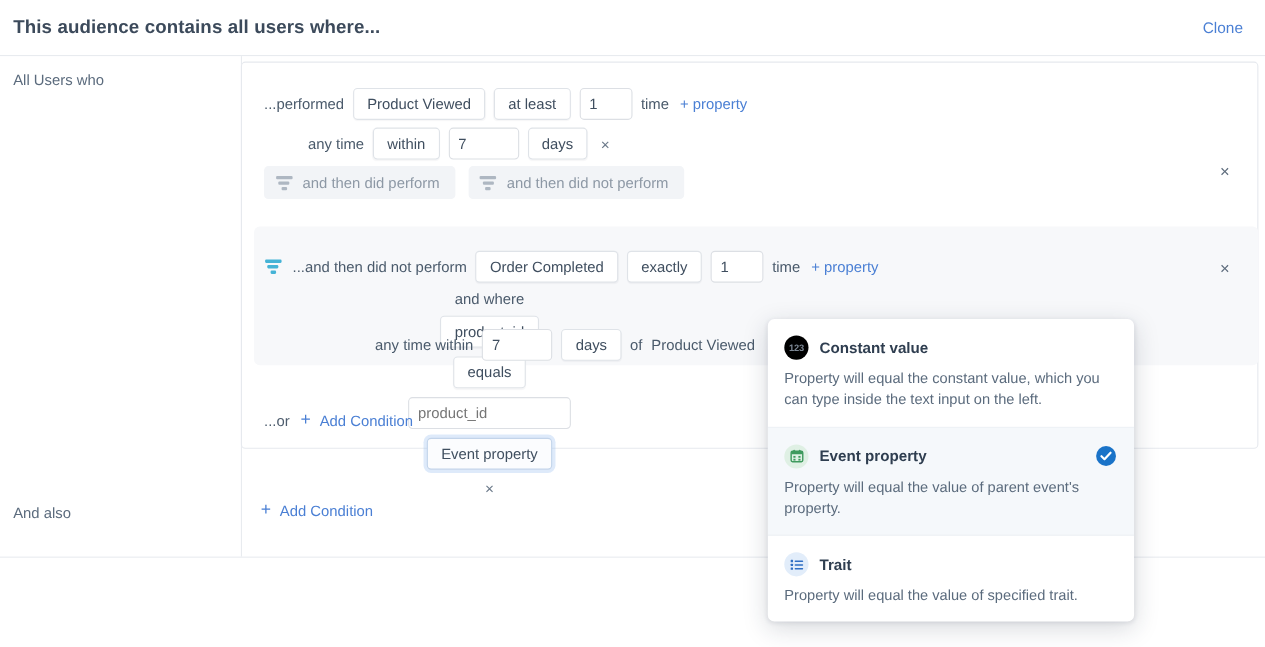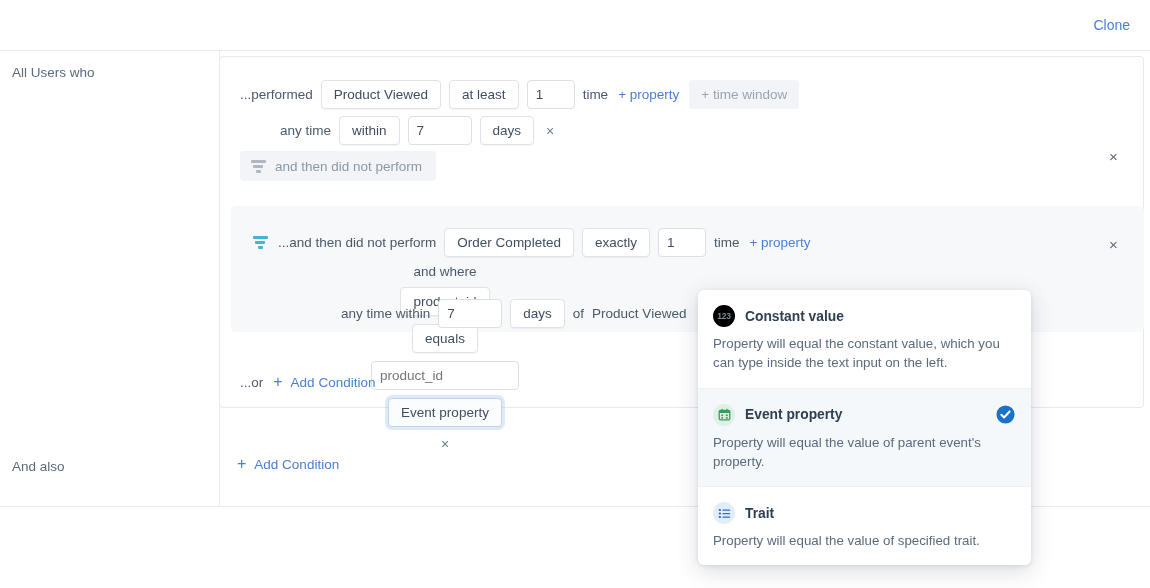--- a/index.html
+++ b/index.html
@@ -314,20 +314,21 @@
   .check-badge {
     position: absolute;
     right: 16px; top: 16px;
     width: 19px; height: 19px;
   }
 </style>
 </head>
 <body>
 
 <div class="header">
+  <div class="header-title">This audience contains all users where...</div>
   <div class="header-spacer"></div>
   <div class="clone-link">Clone</div>
 </div>
 
 <div class="body">
 
   <div class="left-rail">
     <div class="rail-label all-users">All Users who</div>
     <div class="rail-label and-also">And also</div>
     <div class="rail-divider"></div>
@@ -337,47 +338,54 @@
 
     <div class="group-box">
 
       <div class="row" style="left:20px; top:23px;">
         <span class="row-label">...performed</span>
         <span class="chip">Product Viewed</span>
         <span class="chip">at least</span>
         <input class="num-input" value="1" style="">
         <span class="row-label">time</span>
         <button class="link-btn">+ property</button>
-        <button class="ghost-btn">+ time window</button>
       </div>
 
       <div class="row" style="left:60px; top:59px;">
         <span class="row-label">any time</span>
         <span class="chip">within</span>
         <input class="num-input wide" value="7" style="">
         <span class="chip">days</span>
         <span class="x-btn">×</span>
       </div>
 
       <div class="row" style="left:20px; top:94px; gap:12px;">
         <button class="filter-chip-btn">
           <span class="filter-icon">
               <i></i>
               <i></i>
               <i></i>
             </span>
+          <span>and then did perform</span>
+        </button>
+        <button class="filter-chip-btn">
+          <span class="filter-icon">
+              <i></i>
+              <i></i>
+              <i></i>
+            </span>
           <span>and then did not perform</span>
         </button>
       </div>
 
       <span class="x-btn close-right" style="left:885px; top:90px;">×</span>
 
       <div class="nested-block">
 
-        <div class="row" style="left:21px; top:22px;">
+        <div class="row" style="left:9px; top:22px;">
           <span class="filter-icon teal">
               <i></i>
               <i></i>
               <i></i>
             </span>
           <span class="row-label" style="margin-left:2px;">...and then did not perform</span>
           <span class="chip">Order Completed</span>
           <span class="chip">exactly</span>
           <input class="num-input" value="1" style="">
           <span class="row-label">time</span>

